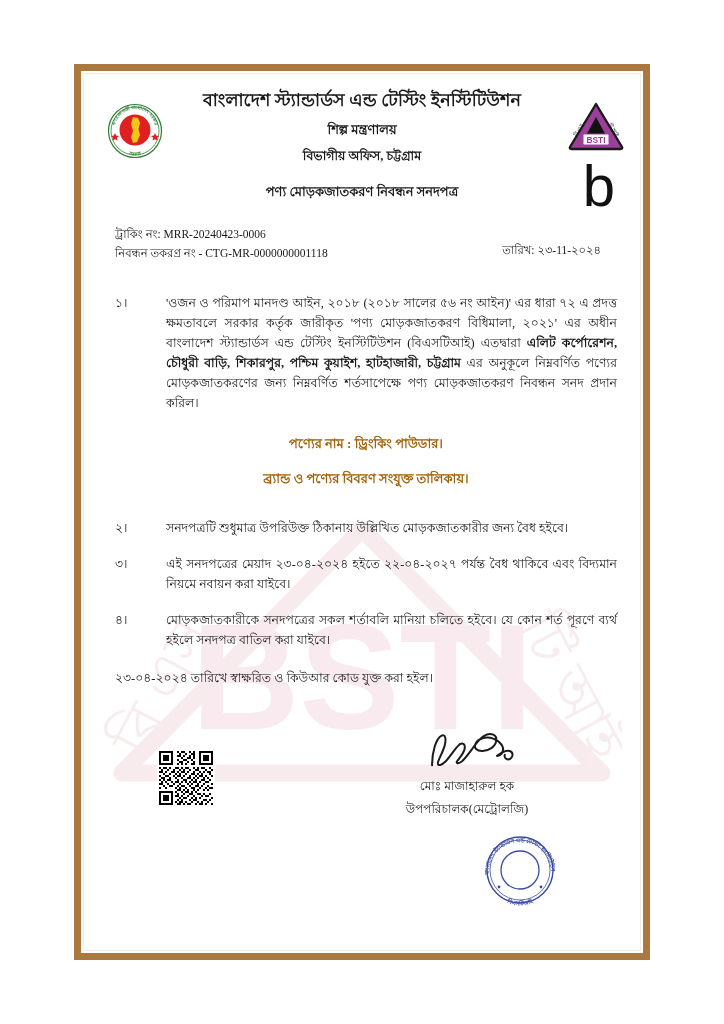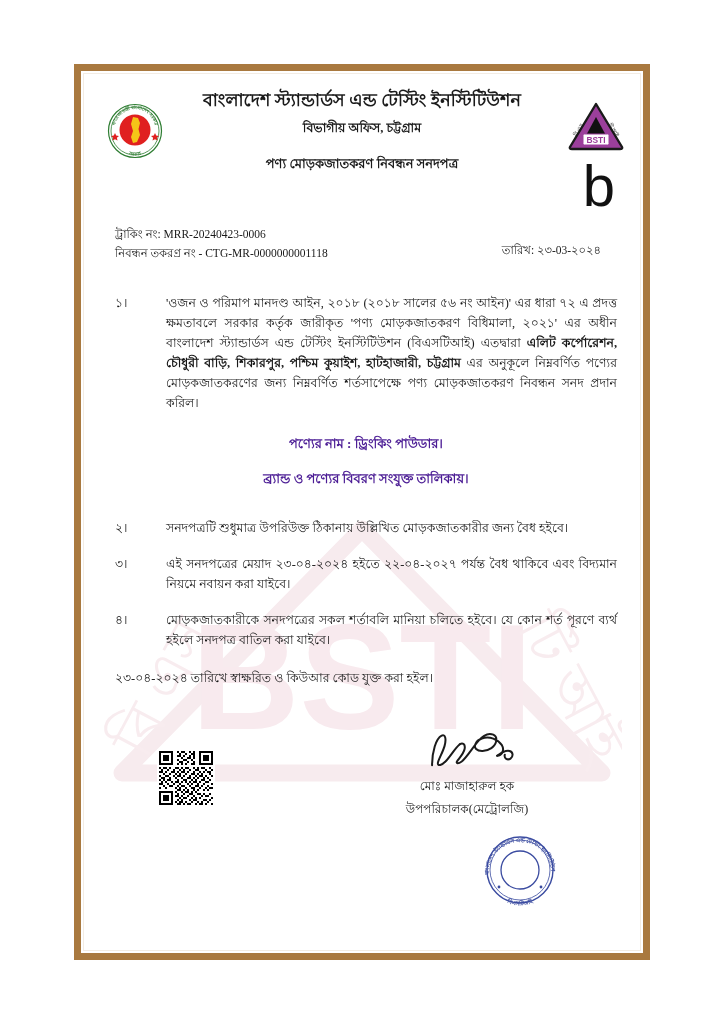--- a/index.html
+++ b/index.html
@@ -167,21 +167,21 @@
     text-align: justify;
     text-justify: inter-word;
     margin-left: 17px;
   }
   .clause-text b { font-weight: bold; }
 
   .center-line {
     text-align: center;
     font-size: 13px;
     font-weight: bold;
-    color: #4c1d95;
+    color: #a16207;
     margin: 0 0 14px 0;
   }
   #product-name-line { margin-top: 20px; }
   #brand-list-line { margin-bottom: 28px; }
 
   .clause-2 { margin-top: 8px; }
   .plain-line {
     font-size: 12.4px;
     line-height: 1.62;
     color: #181818;
@@ -276,38 +276,39 @@
       <rect x="16" y="33" width="26" height="11" rx="1.4" fill="#ffffff" stroke="#9b3f9b" stroke-width="1"></rect>
       <text x="29" y="41.6" text-anchor="middle" font-family="Liberation Sans, sans-serif" font-size="8.4" font-weight="bold" fill="#9b3f9b">BSTI</text>
       <text x="13" y="30" text-anchor="middle" font-family="Liberation Serif, serif" font-size="5.4" fill="#111111" transform="rotate(-58 13 30)">বি এস</text>
       <text x="45" y="30" text-anchor="middle" font-family="Liberation Serif, serif" font-size="5.4" fill="#111111" transform="rotate(58 45 30)">টি আই</text>
     </svg>
 
     <div id="b-mark">b</div>
 
     <div id="header-block">
       <div id="org-title">বাংলাদেশ স্ট্যান্ডার্ডস এন্ড টেস্টিং ইনস্টিটিউশন</div>
+      <div id="ministry-line">শিল্প মন্ত্রণালয়</div>
       <div id="office-line">বিভাগীয় অফিস, চট্টগ্রাম</div>
       <div id="doc-title">পণ্য মোড়কজাতকরণ নিবন্ধন সনদপত্র</div>
     </div>
 
     <div id="meta-row">
       <div id="meta-left">
         <div>
           <span class="meta-label">ট্রাকিং নং:</span>
           <span class="meta-value">MRR-20240423-0006</span>
         </div>
         <div>
           <span class="meta-label">নিবন্ধন তকরণ্র নং -</span>
           <span class="meta-value">CTG-MR-0000000001118</span>
         </div>
       </div>
       <div id="meta-right">
         <span>তারিখ:</span>
-        <span>২৩-03-২০২৪</span>
+        <span>২৩-11-২০২৪</span>
       </div>
       <div style="clear:both"></div>
     </div>
 
     <div id="body-block">
 
       <div class="clause">
         <div class="clause-num">১।</div>
         <div class="clause-text"><span>'ওজন ও পরিমাপ মানদণ্ড আইন, ২০১৮ (২০১৮ সালের ৫৬ নং আইন)' এর ধারা ৭২ এ প্রদত্ত ক্ষমতাবলে সরকার কর্তৃক জারীকৃত 'পণ্য মোড়কজাতকরণ বিধিমালা, ২০২১' এর অধীন বাংলাদেশ স্ট্যান্ডার্ডস এন্ড টেস্টিং ইনস্টিটিউশন (বিএসটিআই) এতদ্বারা </span><b>এলিট কর্পোরেশন, চৌধুরী বাড়ি, শিকারপুর, পশ্চিম কুয়াইশ, হাটহাজারী, চট্টগ্রাম</b><span> এর অনুকূলে নিম্নবর্ণিত পণ্যের মোড়কজাতকরণের জন্য নিম্নবর্ণিত শর্তসাপেক্ষে পণ্য মোড়কজাতকরণ নিবন্ধন সনদ প্রদান করিল।</span></div>
       </div>

